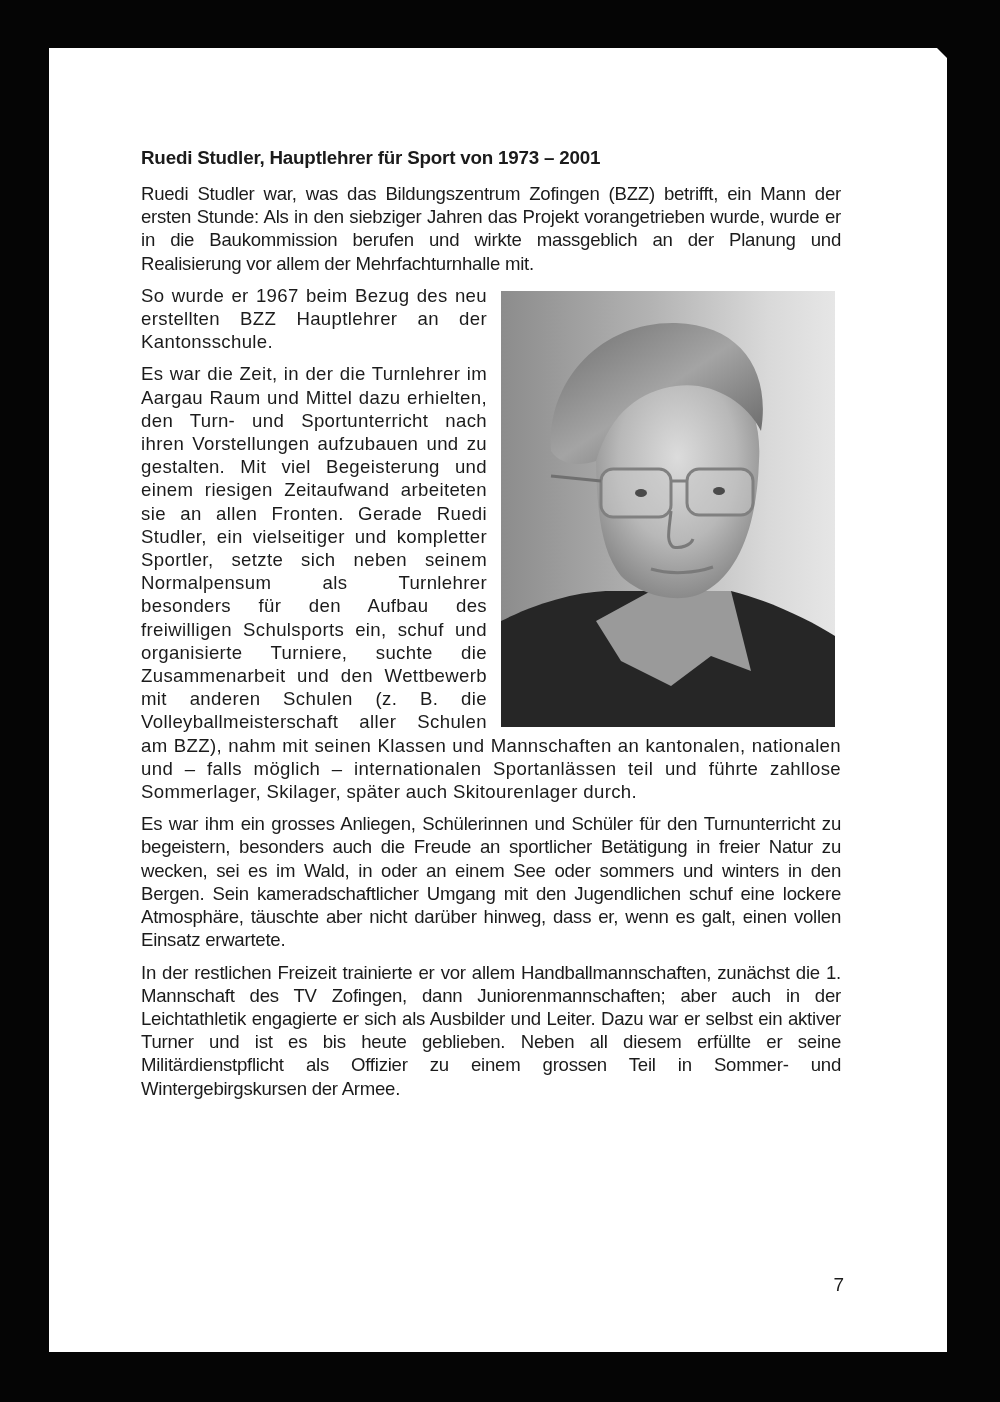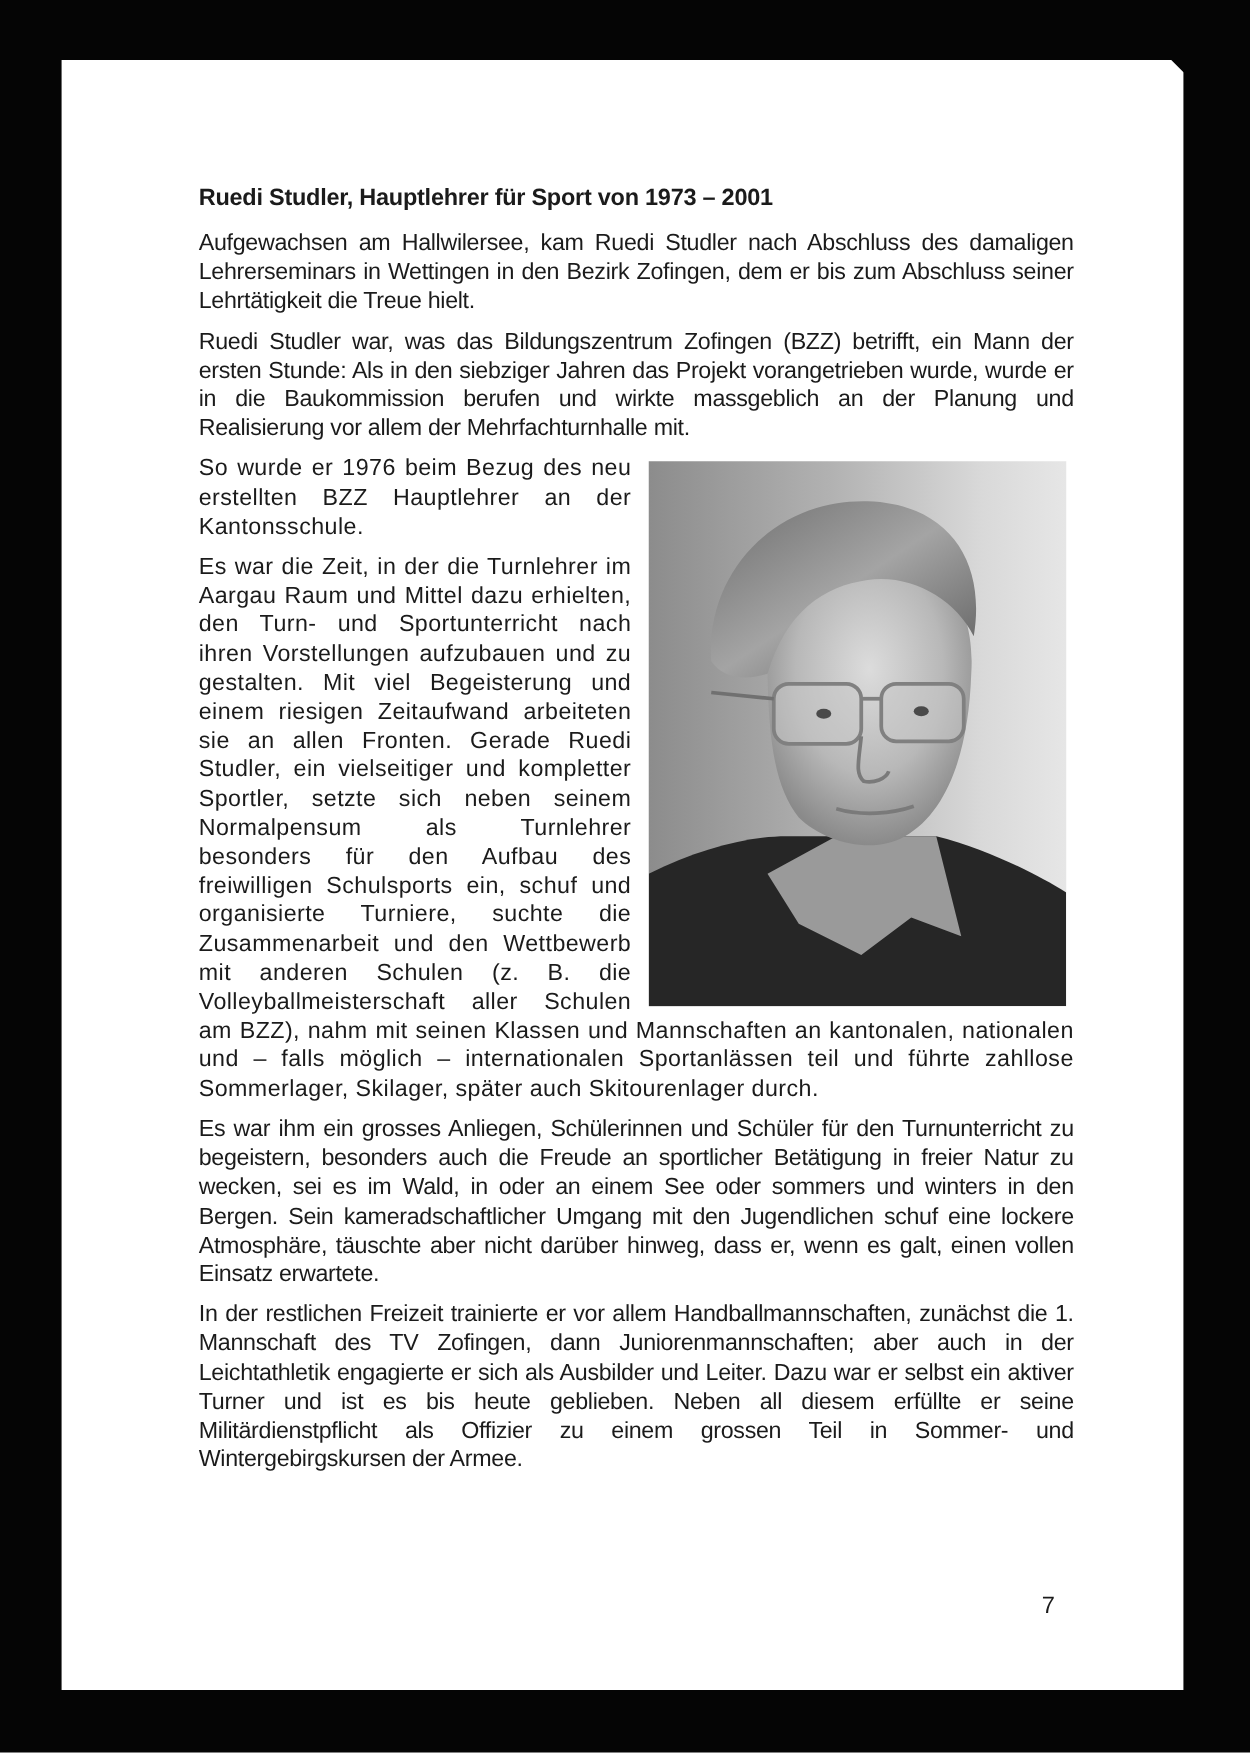--- a/index.html
+++ b/index.html
@@ -17,21 +17,21 @@
       position: absolute;
       left: 49px;
       top: 48px;
       width: 898px;
       height: 1304px;
       background: #ffffff;
       clip-path: polygon(0 0, 888px 0, 898px 10px, 898px 100%, 0 100%);
     }
     .content {
       position: absolute;
-      left: 110px;
+      left: 92px;
       top: 98px;
       width: 700px;
       font-family: "Liberation Sans", sans-serif;
       color: #1b1b1b;
       font-size: 18.6px;
       line-height: 23.2px;
     }
     .title {
       font-weight: bold;
       font-size: 18.8px;
@@ -63,21 +63,20 @@
       font-size: 19px;
       color: #1b1b1b;
     }
   </style>
 </head>
 <body>
 
 <div class="page">
   <div class="content">
     <div class="title">Ruedi Studler, Hauptlehrer für Sport von 1973 – 2001</div>
-    <p>Aufgewachsen am Hallwilersee, kam Ruedi Studler nach Abschluss des damaligen Lehrerseminars in Wettingen in den Bezirk Zofingen, dem er bis zum Abschluss seiner Lehrtätigkeit die Treue hielt.</p>
     <p>Ruedi Studler war, was das Bildungszentrum Zofingen (BZZ) betrifft, ein Mann der ersten Stunde: Als in den siebziger Jahren das Projekt vorangetrieben wurde, wurde er in die Baukommission berufen und wirkte massgeblich an der Planung und Realisierung vor allem der Mehrfachturnhalle mit.</p>
 
     <div class="photo" title="Black-and-white portrait photo of Ruedi Studler wearing glasses, a collared shirt and a dark sweater">
       <svg width="334" height="436" viewBox="0 0 334 436">
         <defs>
           <radialGradient id="faceG" cx="50%" cy="40%" r="60%">
             <stop offset="0%" stop-color="#dcdcdc"></stop>
             <stop offset="60%" stop-color="#b8b8b8"></stop>
             <stop offset="100%" stop-color="#8a8a8a"></stop>
           </radialGradient>
@@ -96,20 +95,20 @@
         <line x1="170" y1="190" x2="186" y2="190" stroke="#808080" stroke-width="3"></line>
         <line x1="50" y1="185" x2="100" y2="190" stroke="#707070" stroke-width="3"></line>
         <ellipse cx="140" cy="202" rx="6" ry="4" fill="#4a4a4a"></ellipse>
         <ellipse cx="218" cy="200" rx="6" ry="4" fill="#4a4a4a"></ellipse>
         <path d="M170 220 C168 240 165 250 172 256 C180 258 190 254 192 248" fill="none" stroke="#7a7a7a" stroke-width="3"></path>
         <path d="M150 278 C170 284 195 282 212 276" fill="none" stroke="#7a7a7a" stroke-width="3"></path>
       </svg>
     </div>
 
     <div class="narrow">
-      <p>So wurde er 1976 beim Bezug des neu erstellten BZZ Hauptlehrer an der Kantonsschule.</p>
+      <p>So wurde er 1967 beim Bezug des neu erstellten BZZ Hauptlehrer an der Kantonsschule.</p>
       <p>Es war die Zeit, in der die Turnlehrer im Aargau Raum und Mittel dazu erhielten, den Turn- und Sportunterricht nach ihren Vorstellungen aufzubauen und zu gestalten. Mit viel Begeisterung und einem riesigen Zeitaufwand arbeiteten sie an allen Fronten. Gerade Ruedi Studler, ein vielseitiger und kompletter Sportler, setzte sich neben seinem Normalpensum als Turnlehrer besonders für den Aufbau des freiwilligen Schulsports ein, schuf und organisierte Turniere, suchte die Zusammenarbeit und den Wettbewerb mit anderen Schulen (z. B. die Volleyballmeisterschaft aller Schulen am BZZ), nahm mit seinen Klassen und Mannschaften an kantonalen, nationalen und – falls möglich – internationalen Sportanlässen teil und führte zahllose Sommerlager, Skilager, später auch Skitourenlager durch.</p>
     </div>
     <p>Es war ihm ein grosses Anliegen, Schülerinnen und Schüler für den Turnunterricht zu begeistern, besonders auch die Freude an sportlicher Betätigung in freier Natur zu wecken, sei es im Wald, in oder an einem See oder sommers und winters in den Bergen. Sein kameradschaftlicher Umgang mit den Jugendlichen schuf eine lockere Atmosphäre, täuschte aber nicht darüber hinweg, dass er, wenn es galt, einen vollen Einsatz erwartete.</p>
     <p>In der restlichen Freizeit trainierte er vor allem Handballmannschaften, zunächst die 1. Mannschaft des TV Zofingen, dann Juniorenmannschaften; aber auch in der Leichtathletik engagierte er sich als Ausbilder und Leiter. Dazu war er selbst ein aktiver Turner und ist es bis heute geblieben. Neben all diesem erfüllte er seine Militärdienstpflicht als Offizier zu einem grossen Teil in Sommer- und Wintergebirgskursen der Armee.</p>
   </div>
   <div class="page-number">7</div>
 </div>
 
 </body></html>

